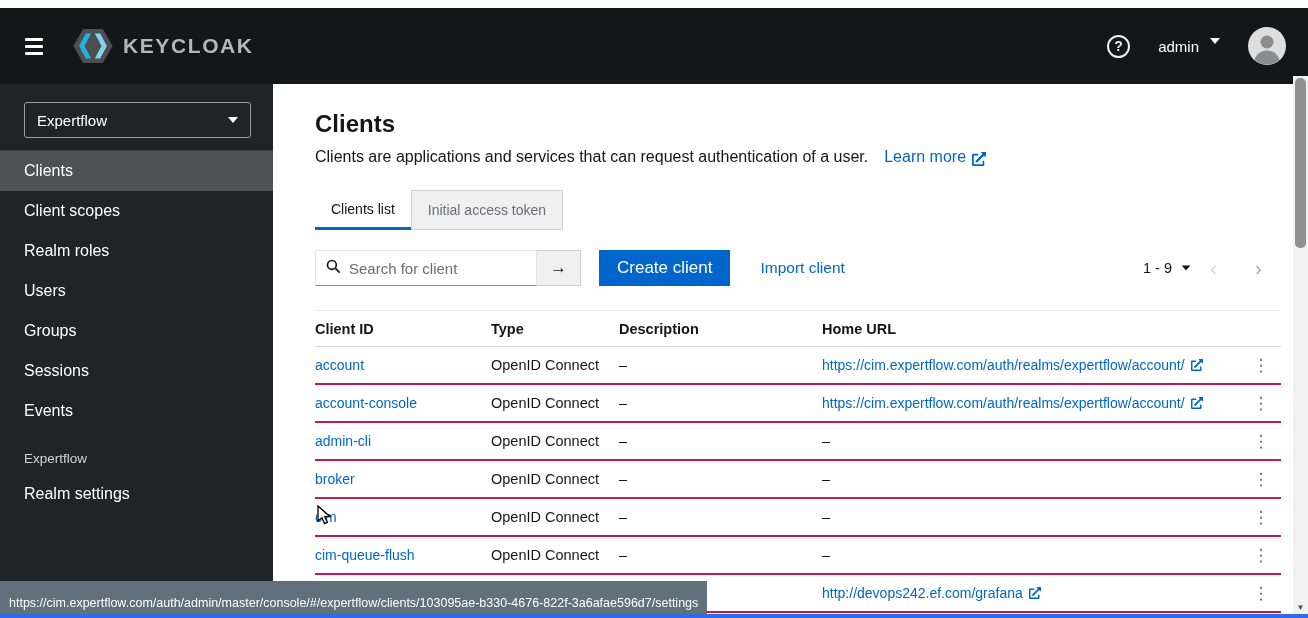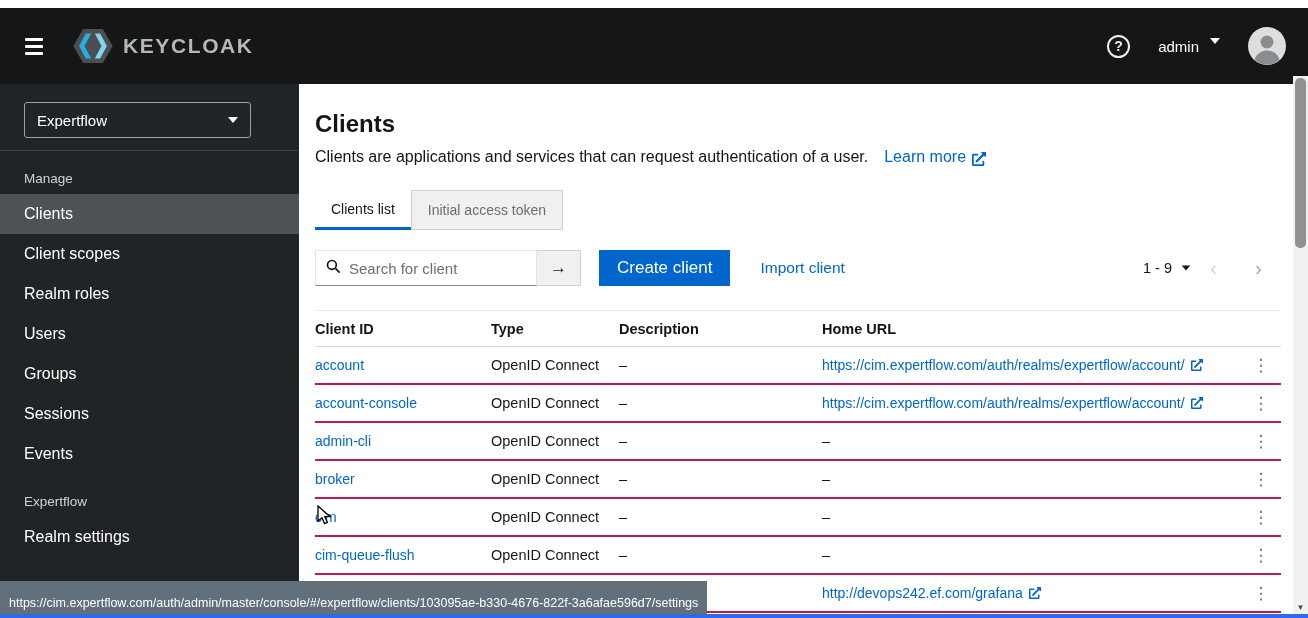--- a/index.html
+++ b/index.html
@@ -19,21 +19,21 @@
   .help-btn { width: 23px; height: 23px; border-radius: 50%; border: 2px solid #ededed; color: #ededed;
     font-size: 14px; font-weight: 700; display: flex; align-items: center; justify-content: center;
     background: none; cursor: pointer; }
   .user-menu { color: #fff; font-size: 15px; display: flex; align-items: flex-start; gap: 11px;
     background: none; border: none; cursor: pointer; font-family: inherit; }
   .caret-down { display: inline-block; width: 0; height: 0; border-left: 5px solid transparent;
     border-right: 5px solid transparent; border-top: 6px solid currentColor; }
   .avatar-btn { background: none; border: none; cursor: pointer; line-height: 0; }
 
   
-  .sidebar { position: absolute; top: 76px; left: 0; width: 299px; height: 542px; background: #212427; z-index: 5; }
+  .sidebar { position: absolute; top: 76px; left: 0; width: 273px; height: 542px; background: #212427; z-index: 5; }
   .realm-select { margin: 26px 24px 12px; width: 227px; height: 36px; border: 1px solid #9ba0a3;
     border-radius: 3px; background: transparent; color: #fff; font-size: 15px; display: flex;
     align-items: center; justify-content: space-between; padding: 0 12px; cursor: pointer; font-family: inherit; }
   .sidebar-divider { border-top: 1px solid #3c3f42; margin-top: 12px; }
   .nav-group-title { color: #d2d2d2; font-size: 13.5px; padding: 20px 24px 8px; }
   .nav-item { display: block; color: #fff; font-size: 16px; padding: 11px 24px; text-decoration: none; cursor: pointer; }
   .nav-item.active { background: #4f5255; }
 
   
   .main { position: absolute; top: 76px; left: 275px; width: 1018px; height: 542px; background: #fff;
@@ -129,21 +129,20 @@
   </div>
 </header>
 
 <aside class="sidebar">
   <button class="realm-select">
     <span>Expertflow</span>
     <span class="caret-down"></span>
   </button>
   <div class="sidebar-divider"></div>
   <nav>
-      <div class="nav-group-title">Manage</div>
       <a class="nav-item active">Clients</a>
       <a class="nav-item">Client scopes</a>
       <a class="nav-item">Realm roles</a>
       <a class="nav-item">Users</a>
       <a class="nav-item">Groups</a>
       <a class="nav-item">Sessions</a>
       <a class="nav-item">Events</a>
       <div class="nav-group-title">Expertflow</div>
       <a class="nav-item">Realm settings</a>
     </nav>

